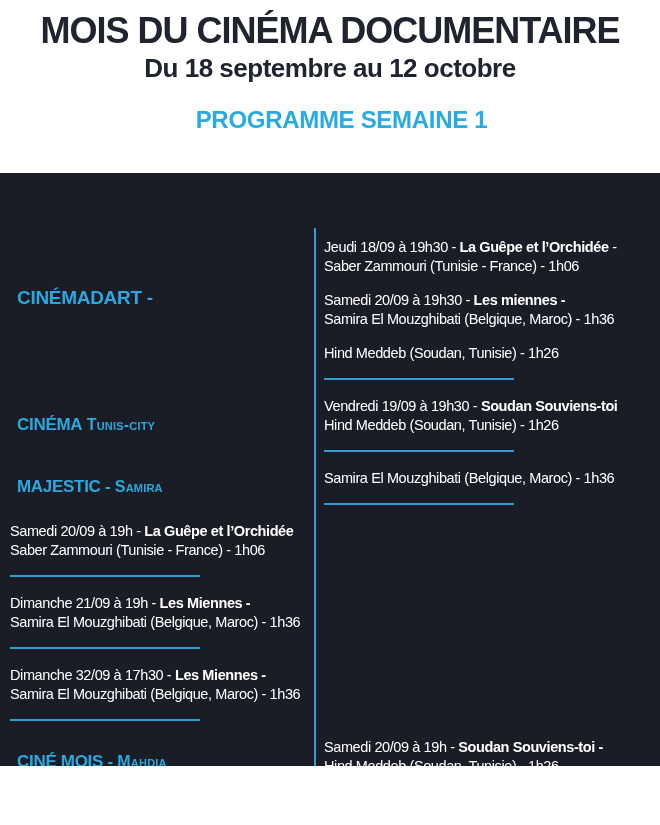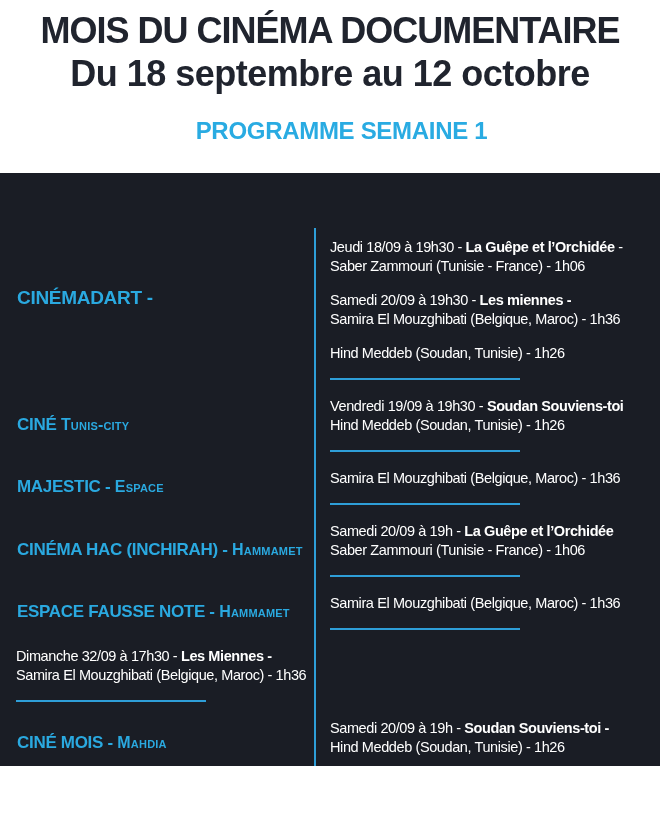--- a/index.html
+++ b/index.html
@@ -10,21 +10,21 @@
     font-family:Liberation Sans, sans-serif;
     overflow:hidden;
   }
   
   .header { padding-top:10px; text-align:center; color:#20242e; }
   .title {
     font-size:36px; font-weight:800; letter-spacing:-1px;
     line-height:1.15; white-space:nowrap;
   }
   .subtitle {
-    font-size:36px; font-weight:600; letter-spacing:-0.5px;
+    font-size:26px; font-weight:600; letter-spacing:-0.5px;
     margin-top:2px; white-space:nowrap;
   }
   .week {
     margin-top:22px; color:#29abe2;
     font-size:24px; font-weight:800; letter-spacing:-0.3px;padding-left:23px;
   }
   
   .program {
     position:absolute; left:0; top:173px;
     width:660px; height:652px;
@@ -42,21 +42,21 @@
     padding-left:17px; padding-right:8px;
     display:flex; flex-direction:column; justify-content:center;
     color:#2aa9e0; font-weight:700; white-space:nowrap;
   }
   .venue-name { font-size:17px; letter-spacing:-0.3px; }
   .venue-loc  { font-size:16px; font-variant:small-caps; letter-spacing:0.2px; }
   .venue-line .venue-name, .venue-line .venue-loc { display:inline; }
   .row-first .venue-cell { margin-top:-22px; }
   .row-first .venue-name { font-size:19px; }
   .screen-cell {
-    flex:1; padding-left:16px;
+    flex:1; padding-left:10px;
     font-size:14.5px; letter-spacing:-0.4px; line-height:19px;
     white-space:nowrap;
   }
   .entry { margin-bottom:15px; }
   .entry:last-child { margin-bottom:10px; }
   .film { font-weight:700; }
   .divider { width:190px; height:2px; background:#2e9ed8; margin-top:9px; }
 </style>
 </head>
 <body>
@@ -87,62 +87,57 @@
         </div>
         <div class="entry">
           <div>Hind Meddeb (Soudan, Tunisie) - 1h26</div>
         </div>
         <div class="divider"></div>
       </div>
     </div>
 
     <div class="row">
       <div class="venue-cell">
-        <div class="venue-line"><span class="venue-name">CINÉ</span> <span class="venue-loc">Tunis-city</span></div>
+        <div class="venue-line"><span class="venue-name">CINÉMA</span> <span class="venue-loc">Tunis-city</span></div>
       </div>
       <div class="screen-cell">
         <div class="entry">
           <div><span>Vendredi 19/09 à 19h30 - </span><span class="film">Soudan Souviens-toi</span><span></span></div>
           <div>Hind Meddeb (Soudan, Tunisie) - 1h26</div>
         </div>
         <div class="divider"></div>
       </div>
     </div>
 
     <div class="row">
       <div class="venue-cell">
-        <div class="venue-line"><span class="venue-name">MAJESTIC -</span> <span class="venue-loc">Espace</span></div>
+        <div class="venue-line"><span class="venue-name">MAJESTIC -</span> <span class="venue-loc">Samira</span></div>
       </div>
       <div class="screen-cell">
         <div class="entry">
           <div>Samira El Mouzghibati (Belgique, Maroc) - 1h36</div>
         </div>
         <div class="divider"></div>
       </div>
     </div>
 
     <div class="row">
-      <div class="venue-cell">
-        <div class="venue-line"><span class="venue-name">CINÉMA HAC (INCHIRAH) -</span> <span class="venue-loc">Hammamet</span></div>
-      </div>
       <div class="screen-cell">
         <div class="entry">
           <div><span>Samedi 20/09 à 19h - </span><span class="film">La Guêpe et l’Orchidée</span><span></span></div>
           <div>Saber Zammouri (Tunisie - France) - 1h06</div>
         </div>
         <div class="divider"></div>
       </div>
     </div>
 
     <div class="row">
-      <div class="venue-cell">
-        <div class="venue-line"><span class="venue-name">ESPACE FAUSSE NOTE -</span> <span class="venue-loc">Hammamet</span></div>
-      </div>
       <div class="screen-cell">
         <div class="entry">
+          <div><span>Dimanche 21/09 à 19h - </span><span class="film">Les Miennes -</span><span></span></div>
           <div>Samira El Mouzghibati (Belgique, Maroc) - 1h36</div>
         </div>
         <div class="divider"></div>
       </div>
     </div>
 
     <div class="row">
       <div class="screen-cell">
         <div class="entry">
           <div><span>Dimanche 32/09 à 17h30 - </span><span class="film">Les Miennes -</span><span></span></div>

